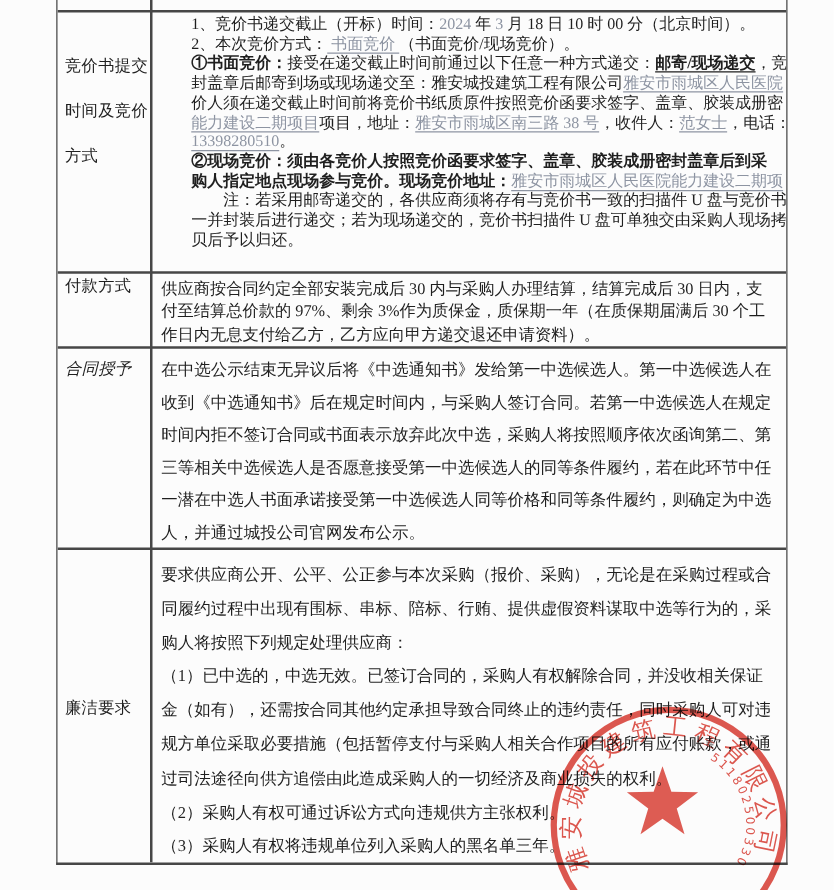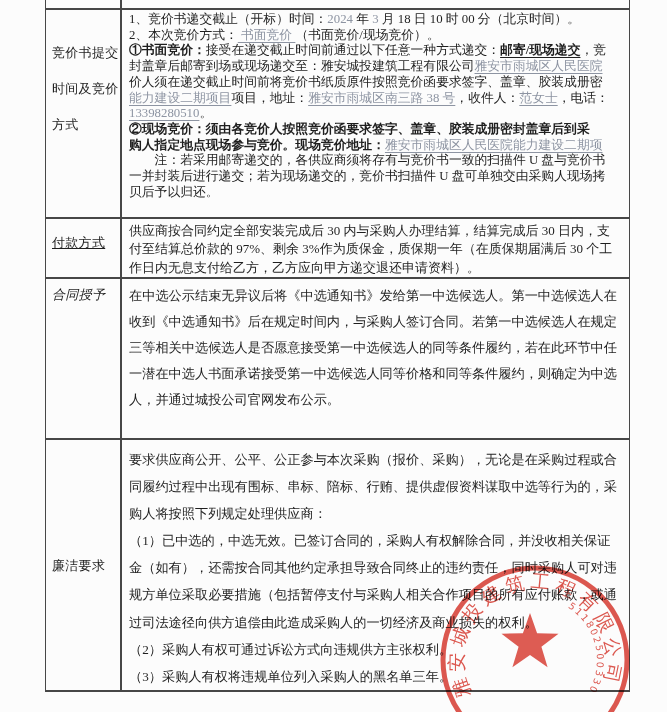--- a/index.html
+++ b/index.html
@@ -13,24 +13,24 @@
     border-left:1.6px solid var(--bc);border-right:1.6px solid var(--bc);
     border-bottom:2px solid var(--bc);overflow:hidden;
   }
   .col-divider{position:absolute;left:74px;top:0;width:1.6px;height:100%;background:var(--bc);z-index:2;}
   .spacer{height:8px;}
   .row{display:flex;border-top:2px solid var(--bc);box-sizing:border-box;}
   .lbl{width:75px;flex:none;box-sizing:border-box;font-size:13px;padding-left:6px;letter-spacing:.3px;}
   .cnt{flex:1;min-width:0;overflow:hidden;box-sizing:border-box;}
   .r1{height:209px;} .r2{height:60px;} .r3{height:161px;} .r4{height:252px;}
   .r1 .lbl{padding-top:25px;line-height:36px;}
-  .r2 .lbl{padding-top:15px;text-decoration:underline;}
+  .r2 .lbl{padding-top:1px;}
   .r3 .lbl{padding-top:7px;font-style:italic;}
   .r4 .lbl{padding-top:117px;}
-  .r1 .cnt{padding:2px 6px 0 8px;font-size:12.8px;line-height:15.7px;}
+  .r1 .cnt{padding:2px 6px 0 8px;font-size:12.8px;line-height:15.7px;margin-left:24px;}
   .r2 .cnt{padding:3px 6px 0 8px;font-size:13px;line-height:18.4px;}
   .r3 .cnt{padding:4px 6px 0 8px;font-size:13.2px;line-height:26px;}
   .r4 .cnt{padding:6px 6px 0 8px;font-size:13.2px;line-height:27.1px;}
   .line{white-space:nowrap;}
   .f{color:#8d94a2;}
   .b{font-weight:bold;}
   .u{text-decoration:underline;text-underline-offset:2.5px;text-decoration-thickness:1px;}
   .seal{position:absolute;left:425px;top:553px;width:242px;height:159px;
         mix-blend-mode:multiply;opacity:.9;pointer-events:none;}
 </style>
@@ -76,20 +76,21 @@
         </div>
     </div>
 
     <div class="row r3">
       <div class="lbl">
           <div>合同授予</div>
         </div>
       <div class="cnt">
           <div class="line"><span class="">在中选公示结束无异议后将《中选通知书》发给第一中选候选人。第一中选候选人在</span></div>
           <div class="line"><span class="">收到《中选通知书》后在规定时间内，与采购人签订合同。若第一中选候选人在规定</span></div>
+          <div class="line"><span class="">时间内拒不签订合同或书面表示放弃此次中选，采购人将按照顺序依次函询第二、第</span></div>
           <div class="line"><span class="">三等相关中选候选人是否愿意接受第一中选候选人的同等条件履约，若在此环节中任</span></div>
           <div class="line"><span class="">一潜在中选人书面承诺接受第一中选候选人同等价格和同等条件履约，则确定为中选</span></div>
           <div class="line"><span class="">人，并通过城投公司官网发布公示。</span></div>
         </div>
     </div>
 
     <div class="row r4">
       <div class="lbl">
           <div>廉洁要求</div>
         </div>

